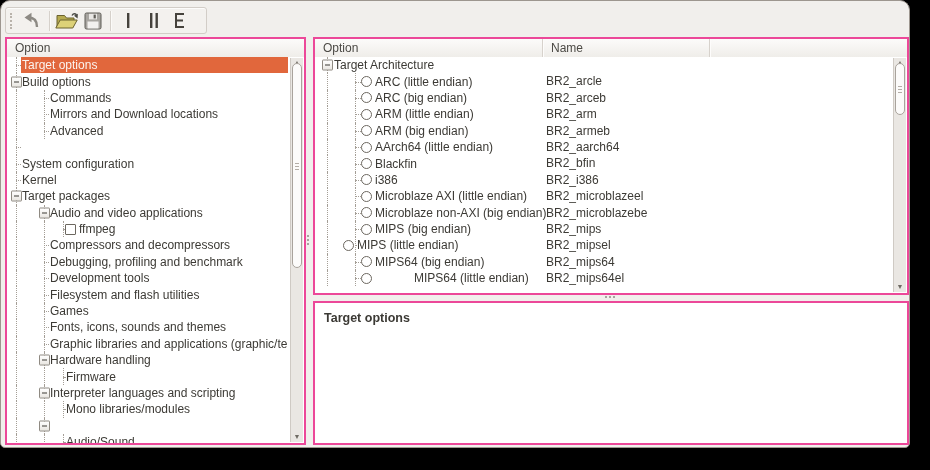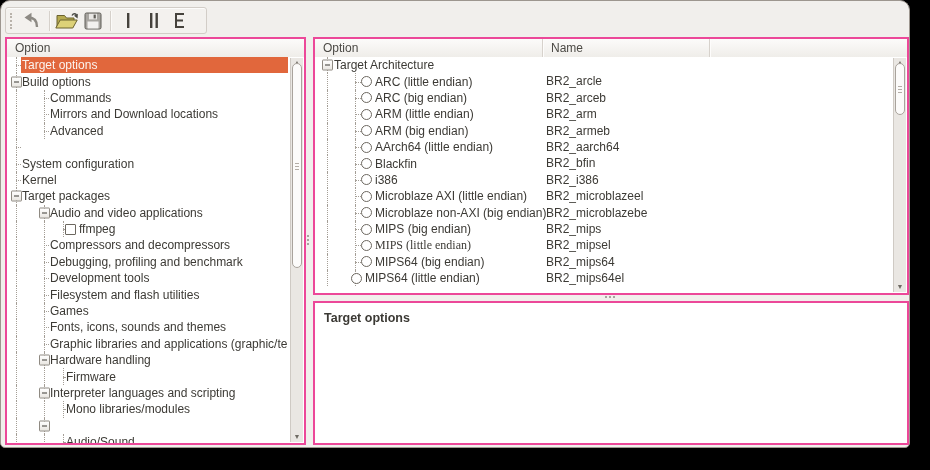--- a/index.html
+++ b/index.html
@@ -453,41 +453,41 @@
           <div class="band" style="left: 46px;">
             <span class="radio"></span>
             <span class="tl">MIPS (big endian)</span>
           </div>
           <span class="nm">BR2_mips</span>
         </div>
         <div class="trow">
           <i class="vl" style="left: 12px;"></i>
           <i class="vl" style="left: 40px;"></i>
           <i class="hl" style="left: 40px; width: 6px;"></i>
-          <div class="band" style="left: 46px; font-family: Liberation Serif, serif;">
+          <div class="band" style="left: 28px;">
             <span class="radio"></span>
             <span class="tl">MIPS (little endian)</span>
           </div>
           <span class="nm">BR2_mipsel</span>
         </div>
         <div class="trow">
           <i class="vl" style="left: 12px;"></i>
           <i class="vl" style="left: 40px;"></i>
           <i class="hl" style="left: 40px; width: 6px;"></i>
           <div class="band" style="left: 46px;">
             <span class="radio"></span>
             <span class="tl">MIPS64 (big endian)</span>
           </div>
           <span class="nm">BR2_mips64</span>
         </div>
         <div class="trow">
           <i class="vl" style="left: 12px;"></i>
           <i class="vl" style="left: 40px;"></i>
           <i class="hl" style="left: 40px; width: 6px;"></i>
-          <div class="band" style="left: 36px;">
+          <div class="band" style="left: 46px; gap: 39px;">
             <span class="radio"></span>
             <span class="tl">MIPS64 (little endian)</span>
           </div>
           <span class="nm">BR2_mips64el</span>
         </div>
       </div>
     <div class="vsb">
       <div class="arr up">▲</div>
       <div class="arr dn">▼</div>
       <div class="thumb" style="top:5px;height:52px;"></div>

